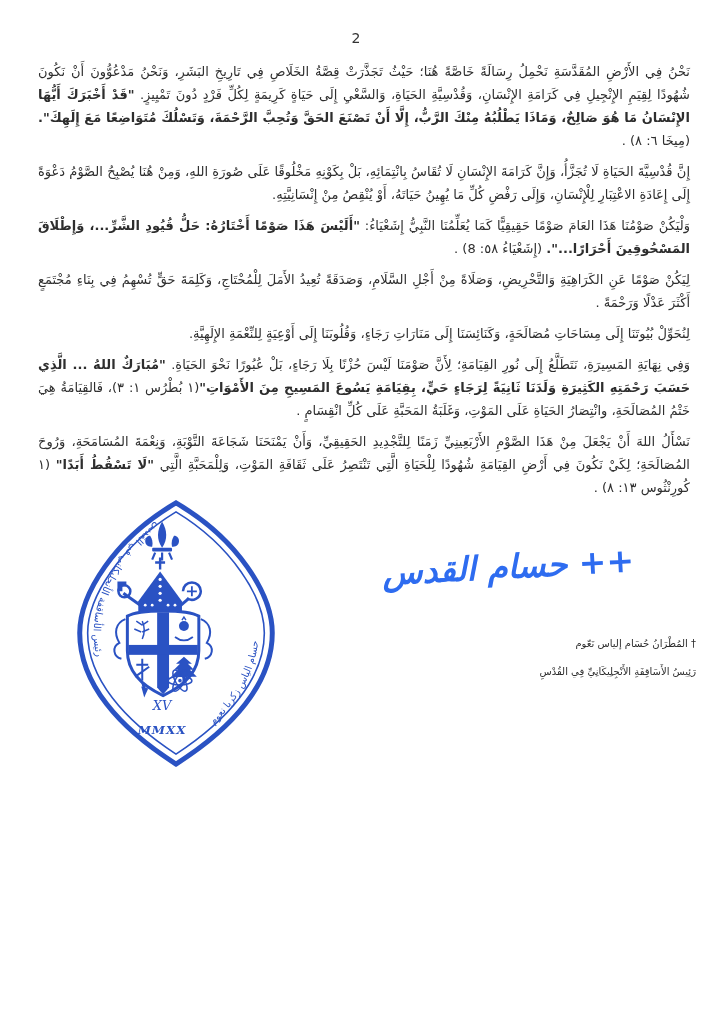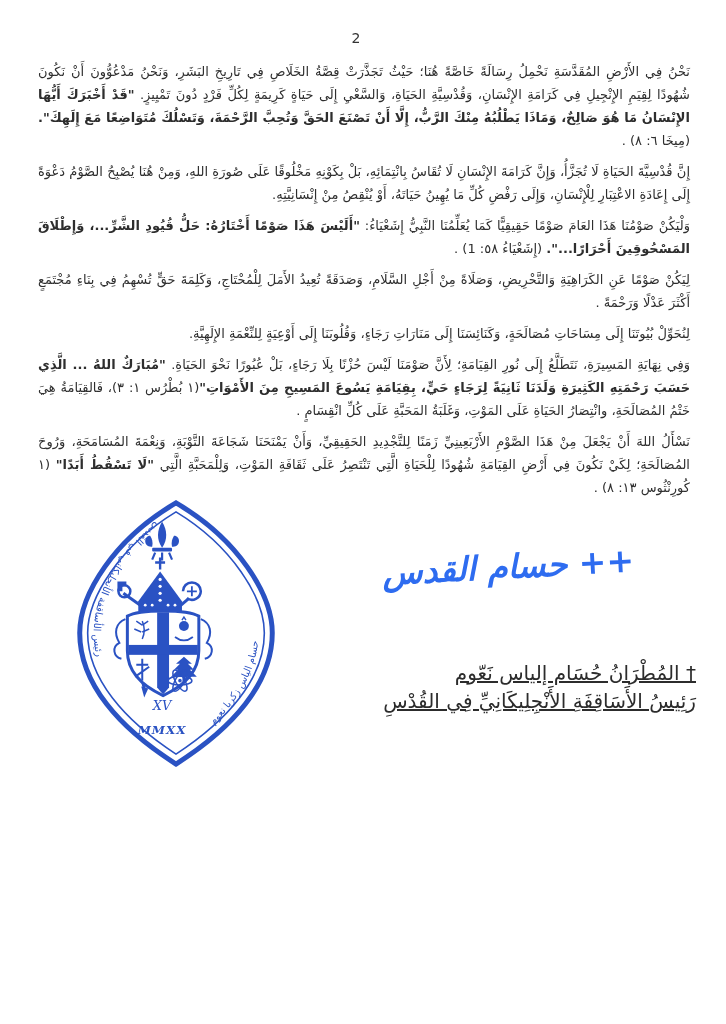--- a/index.html
+++ b/index.html
@@ -31,42 +31,42 @@
   .signature-script{
     position:absolute;top:546px;right:44px;width:300px;
     direction:rtl;text-align:left;
     font-size:33px;font-weight:700;font-style:italic;
     color:#2e6cf0;
     transform:rotate(-3deg);
     font-family:"DejaVu Sans",sans-serif;
     white-space:nowrap;
   }
   .signature-block{
-    position:absolute;top:659px;right:30px;width:380px;
+    position:absolute;top:630px;right:30px;width:380px;
     direction:rtl;text-align:right;
-    font-size:20px;line-height:28px;color:#2c2c2c;text-decoration:underline;
+    font-size:10px;line-height:28px;color:#2c2c2c;
   }
   .signature-block .line{display:block;}
   .signature-block .indent{padding-right:48px;}
   .seal{
     position:absolute;left:72px;top:500px;
     width:208px;height:268px;
   }
 </style>
 </head>
 <body>
 
 <div class="page">
 
   <div class="page-number">2</div>
 
   <div class="letter-body">
     <p><span>نَحْنُ فِي الأَرْضِ المُقَدَّسَةِ نَحْمِلُ رِسَالَةً خَاصَّةً هُنَا؛ حَيْثُ تَجَذَّرَتْ قِصَّةُ الخَلَاصِ فِي تَارِيخِ البَشَرِ، وَنَحْنُ مَدْعُوُّونَ أَنْ نَكُونَ شُهُودًا لِقِيَمِ الإِنْجِيلِ فِي كَرَامَةِ الإِنْسَانِ، وَقُدْسِيَّةِ الحَيَاةِ، وَالسَّعْيِ إِلَى حَيَاةٍ كَرِيمَةٍ لِكُلِّ فَرْدٍ دُونَ تَمْيِيزٍ. </span><span class="b">"قَدْ أَخْبَرَكَ أَيُّهَا الإِنْسَانُ مَا هُوَ صَالِحٌ، وَمَاذَا يَطْلُبُهُ مِنْكَ الرَّبُّ، إِلَّا أَنْ تَصْنَعَ الحَقَّ وَتُحِبَّ الرَّحْمَةَ، وَتَسْلُكَ مُتَوَاضِعًا مَعَ إِلَهِكَ".</span><span> (مِيخَا ٦: ٨) .</span></p>
     <p><span>إِنَّ قُدْسِيَّةَ الحَيَاةِ لَا تُجَزَّأُ، وَإِنَّ كَرَامَةَ الإِنْسَانِ لَا تُقَاسُ بِانْتِمَائِهِ، بَلْ بِكَوْنِهِ مَخْلُوقًا عَلَى صُورَةِ اللهِ، وَمِنْ هُنَا يُصْبِحُ الصَّوْمُ دَعْوَةً إِلَى إِعَادَةِ الاعْتِبَارِ لِلْإِنْسَانِ، وَإِلَى رَفْضِ كُلِّ مَا يُهِينُ حَيَاتَهُ، أَوْ يُنْقِصُ مِنْ إِنْسَانِيَّتِهِ.</span></p>
-    <p><span>وَلْيَكُنْ صَوْمُنَا هَذَا العَامَ صَوْمًا حَقِيقِيًّا كَمَا يُعَلِّمُنَا النَّبِيُّ إِشَعْيَاءُ: </span><span class="b">"أَلَيْسَ هَذَا صَوْمًا أَخْتَارُهُ: حَلُّ قُيُودِ الشَّرِّ...، وَإِطْلَاقَ المَسْحُوقِينَ أَحْرَارًا...".</span><span> (إِشَعْيَاءُ ٥٨: 1) .</span></p>
+    <p><span>وَلْيَكُنْ صَوْمُنَا هَذَا العَامَ صَوْمًا حَقِيقِيًّا كَمَا يُعَلِّمُنَا النَّبِيُّ إِشَعْيَاءُ: </span><span class="b">"أَلَيْسَ هَذَا صَوْمًا أَخْتَارُهُ: حَلُّ قُيُودِ الشَّرِّ...، وَإِطْلَاقَ المَسْحُوقِينَ أَحْرَارًا...".</span><span> (إِشَعْيَاءُ ٥٨: 8) .</span></p>
     <p><span>لِيَكُنْ صَوْمًا عَنِ الكَرَاهِيَةِ وَالتَّحْرِيضِ، وَصَلَاةً مِنْ أَجْلِ السَّلَامِ، وَصَدَقَةً تُعِيدُ الأَمَلَ لِلْمُحْتَاجِ، وَكَلِمَةَ حَقٍّ تُسْهِمُ فِي بِنَاءِ مُجْتَمَعٍ أَكْثَرَ عَدْلًا وَرَحْمَةً .</span></p>
     <p><span>لِنُحَوِّلْ بُيُوتَنَا إِلَى مِسَاحَاتِ مُصَالَحَةٍ، وَكَنَائِسَنَا إِلَى مَنَارَاتِ رَجَاءٍ، وَقُلُوبَنَا إِلَى أَوْعِيَةٍ لِلنِّعْمَةِ الإِلَهِيَّةِ.</span></p>
     <p><span>وَفِي نِهَايَةِ المَسِيرَةِ، نَتَطَلَّعُ إِلَى نُورِ القِيَامَةِ؛ لِأَنَّ صَوْمَنَا لَيْسَ حُزْنًا بِلَا رَجَاءٍ، بَلْ عُبُورًا نَحْوَ الحَيَاةِ. </span><span class="b">"مُبَارَكٌ اللهُ ... الَّذِي حَسَبَ رَحْمَتِهِ الكَثِيرَةِ وَلَدَنَا ثَانِيَةً لِرَجَاءٍ حَيٍّ، بِقِيَامَةِ يَسُوعَ المَسِيحِ مِنَ الأَمْوَاتِ"</span><span>(١ بُطْرُس ١: ٣)، فَالقِيَامَةُ هِيَ خَتْمُ المُصَالَحَةِ، وانْتِصَارُ الحَيَاةِ عَلَى المَوْتِ، وَغَلَبَةُ المَحَبَّةِ عَلَى كُلِّ انْقِسَامٍ .</span></p>
     <p><span>نَسْأَلُ اللهَ أَنْ يَجْعَلَ مِنْ هَذَا الصَّوْمِ الأَرْبَعِينِيِّ زَمَنًا لِلتَّجْدِيدِ الحَقِيقِيِّ، وَأَنْ يَمْنَحَنَا شَجَاعَةَ التَّوْبَةِ، وَنِعْمَةَ المُسَامَحَةِ، وَرُوحَ المُصَالَحَةِ؛ لِكَيْ نَكُونَ فِي أَرْضِ القِيَامَةِ شُهُودًا لِلْحَيَاةِ الَّتِي تَنْتَصِرُ عَلَى ثَقَافَةِ المَوْتِ، وَلِلْمَحَبَّةِ الَّتِي </span><span class="b">"لَا تَسْقُطُ أَبَدًا"</span><span> (١ كُورِنْثُوس ١٣: ٨) .</span></p>
   </div>
 
   <div class="signature-script">++ حسام القدس</div>
 
   <div class="signature-block">
     <span class="line">† المُطْرَانُ حُسَام إلياس نَعّوم</span>

